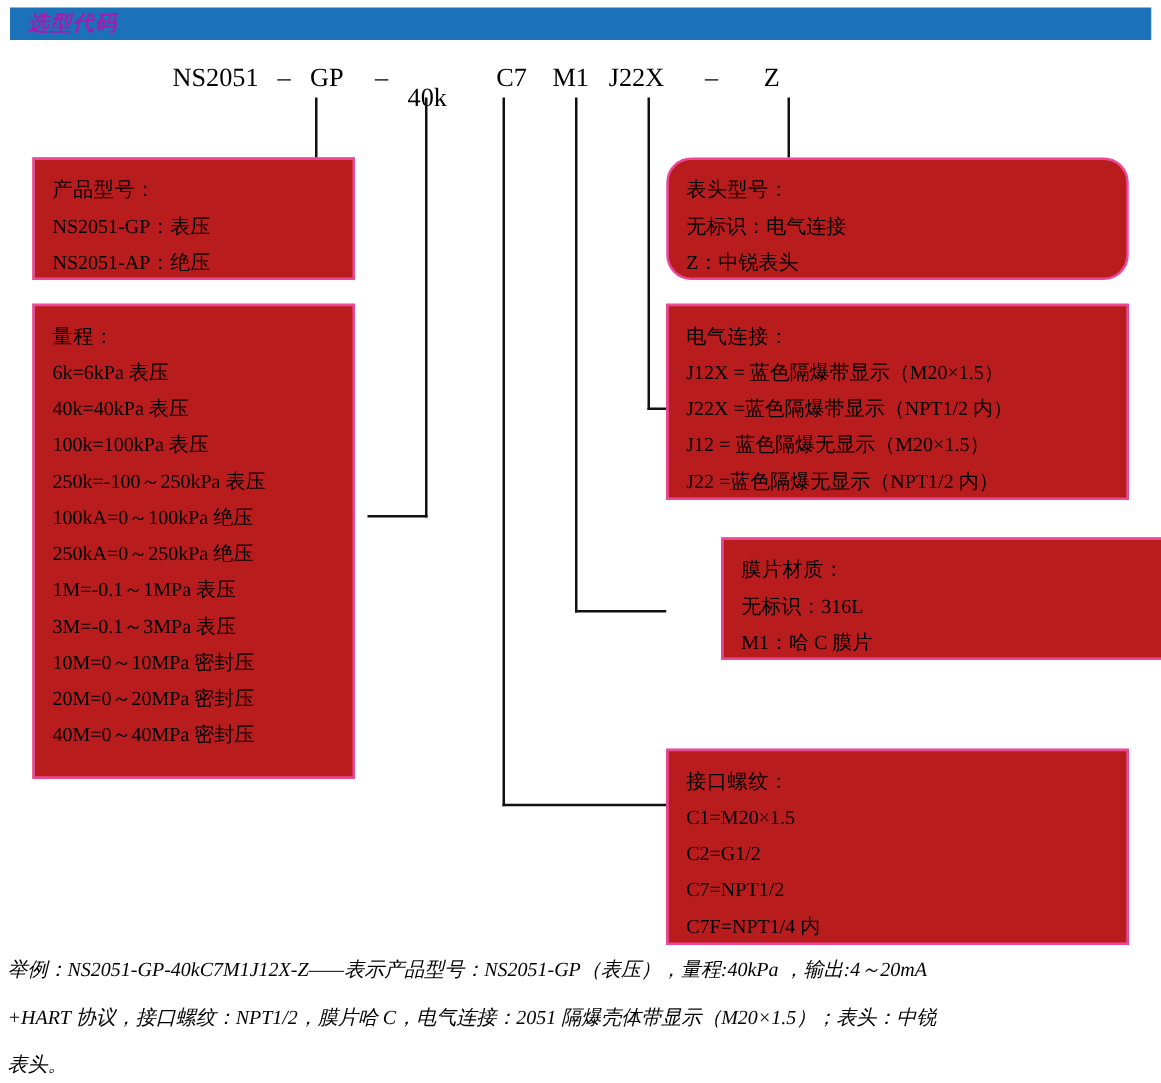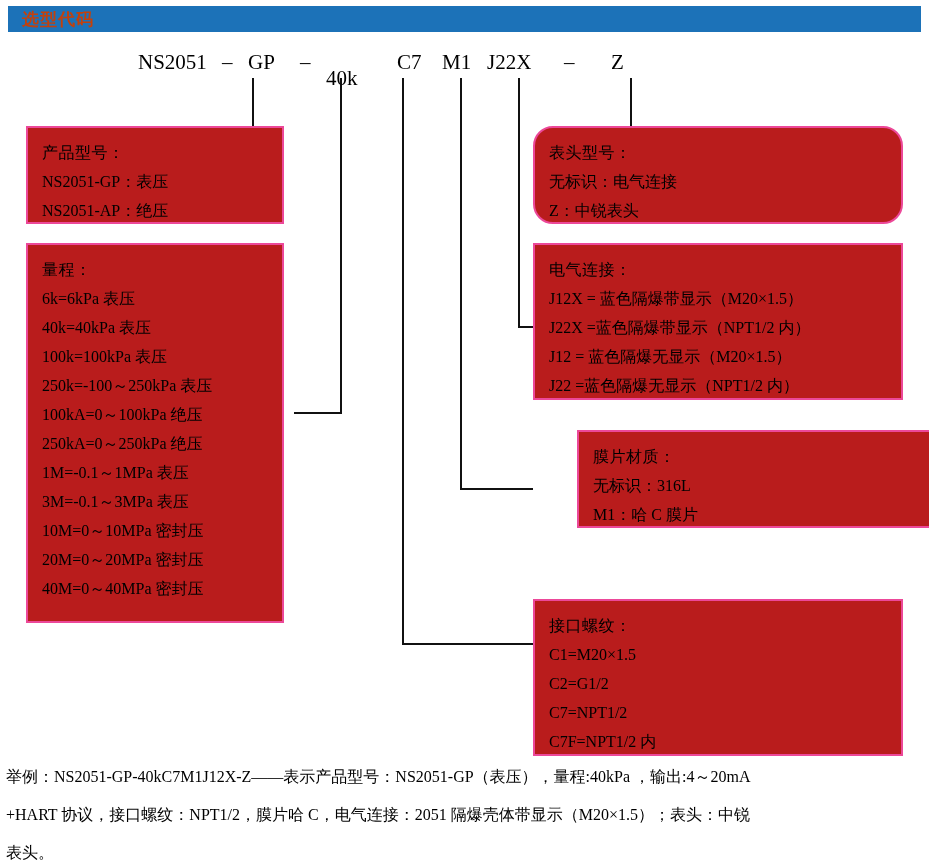--- a/index.html
+++ b/index.html
@@ -54,27 +54,27 @@
     font-family:"Liberation Serif","DejaVu Serif",serif;
   }
   .box .ln.head{letter-spacing:0.5px;}
 
   
   #example{
     position:absolute;left:6px;top:758px;width:920px;
     font-size:16px;line-height:38px;
     font-family:"Liberation Serif","DejaVu Serif",serif;
   }
-  #example div{white-space:nowrap;}
+  #example div{white-space:nowrap;font-style:italic;}
 </style>
 </head>
 <body>
 
 <div id="header-bar" style="background: rgb(28, 114, 184);"></div>
-<div id="header-title" style="color: #c2410c;">选型代码</div>
+<div id="header-title" style="color: #a21caf; font-style: italic;">选型代码</div>
 
 <div id="code-line">
     <span class="tok" style="left: 138px;">NS2051</span>
     <span class="tok" style="left: 222px;">–</span>
     <span class="tok" style="left: 248px;">GP</span>
     <span class="tok" style="left: 300px;">–</span>
     <span class="tok" style="left: 326px; margin-top: 16px;">40k</span>
     <span class="tok" style="left: 397px;">C7</span>
     <span class="tok" style="left: 442px;">M1</span>
     <span class="tok" style="left: 487px;">J22X</span>
@@ -137,20 +137,20 @@
   <div class="ln head">膜片材质：</div>
   <div class="ln">无标识：316L</div>
   <div class="ln">M1：哈 C 膜片</div>
 </div>
 
 <div class="box" style="left:533px;top:560px;width:370px;height:157px;margin-top:39px;">
   <div class="ln head">接口螺纹：</div>
   <div class="ln">C1=M20×1.5</div>
   <div class="ln">C2=G1/2</div>
   <div class="ln">C7=NPT1/2</div>
-  <div class="ln">C7F=NPT1/2 内</div>
+  <div class="ln">C7F=NPT1/4 内</div>
 </div>
 
 <div id="example">
   <div>举例：NS2051-GP-40kC7M1J12X-Z——表示产品型号：NS2051-GP（表压），量程:40kPa ，输出:4～20mA</div>
   <div>+HART 协议，接口螺纹：NPT1/2，膜片哈 C，电气连接：2051 隔爆壳体带显示（M20×1.5）；表头：中锐</div>
   <div>表头。</div>
 </div>
 
 </body></html>

